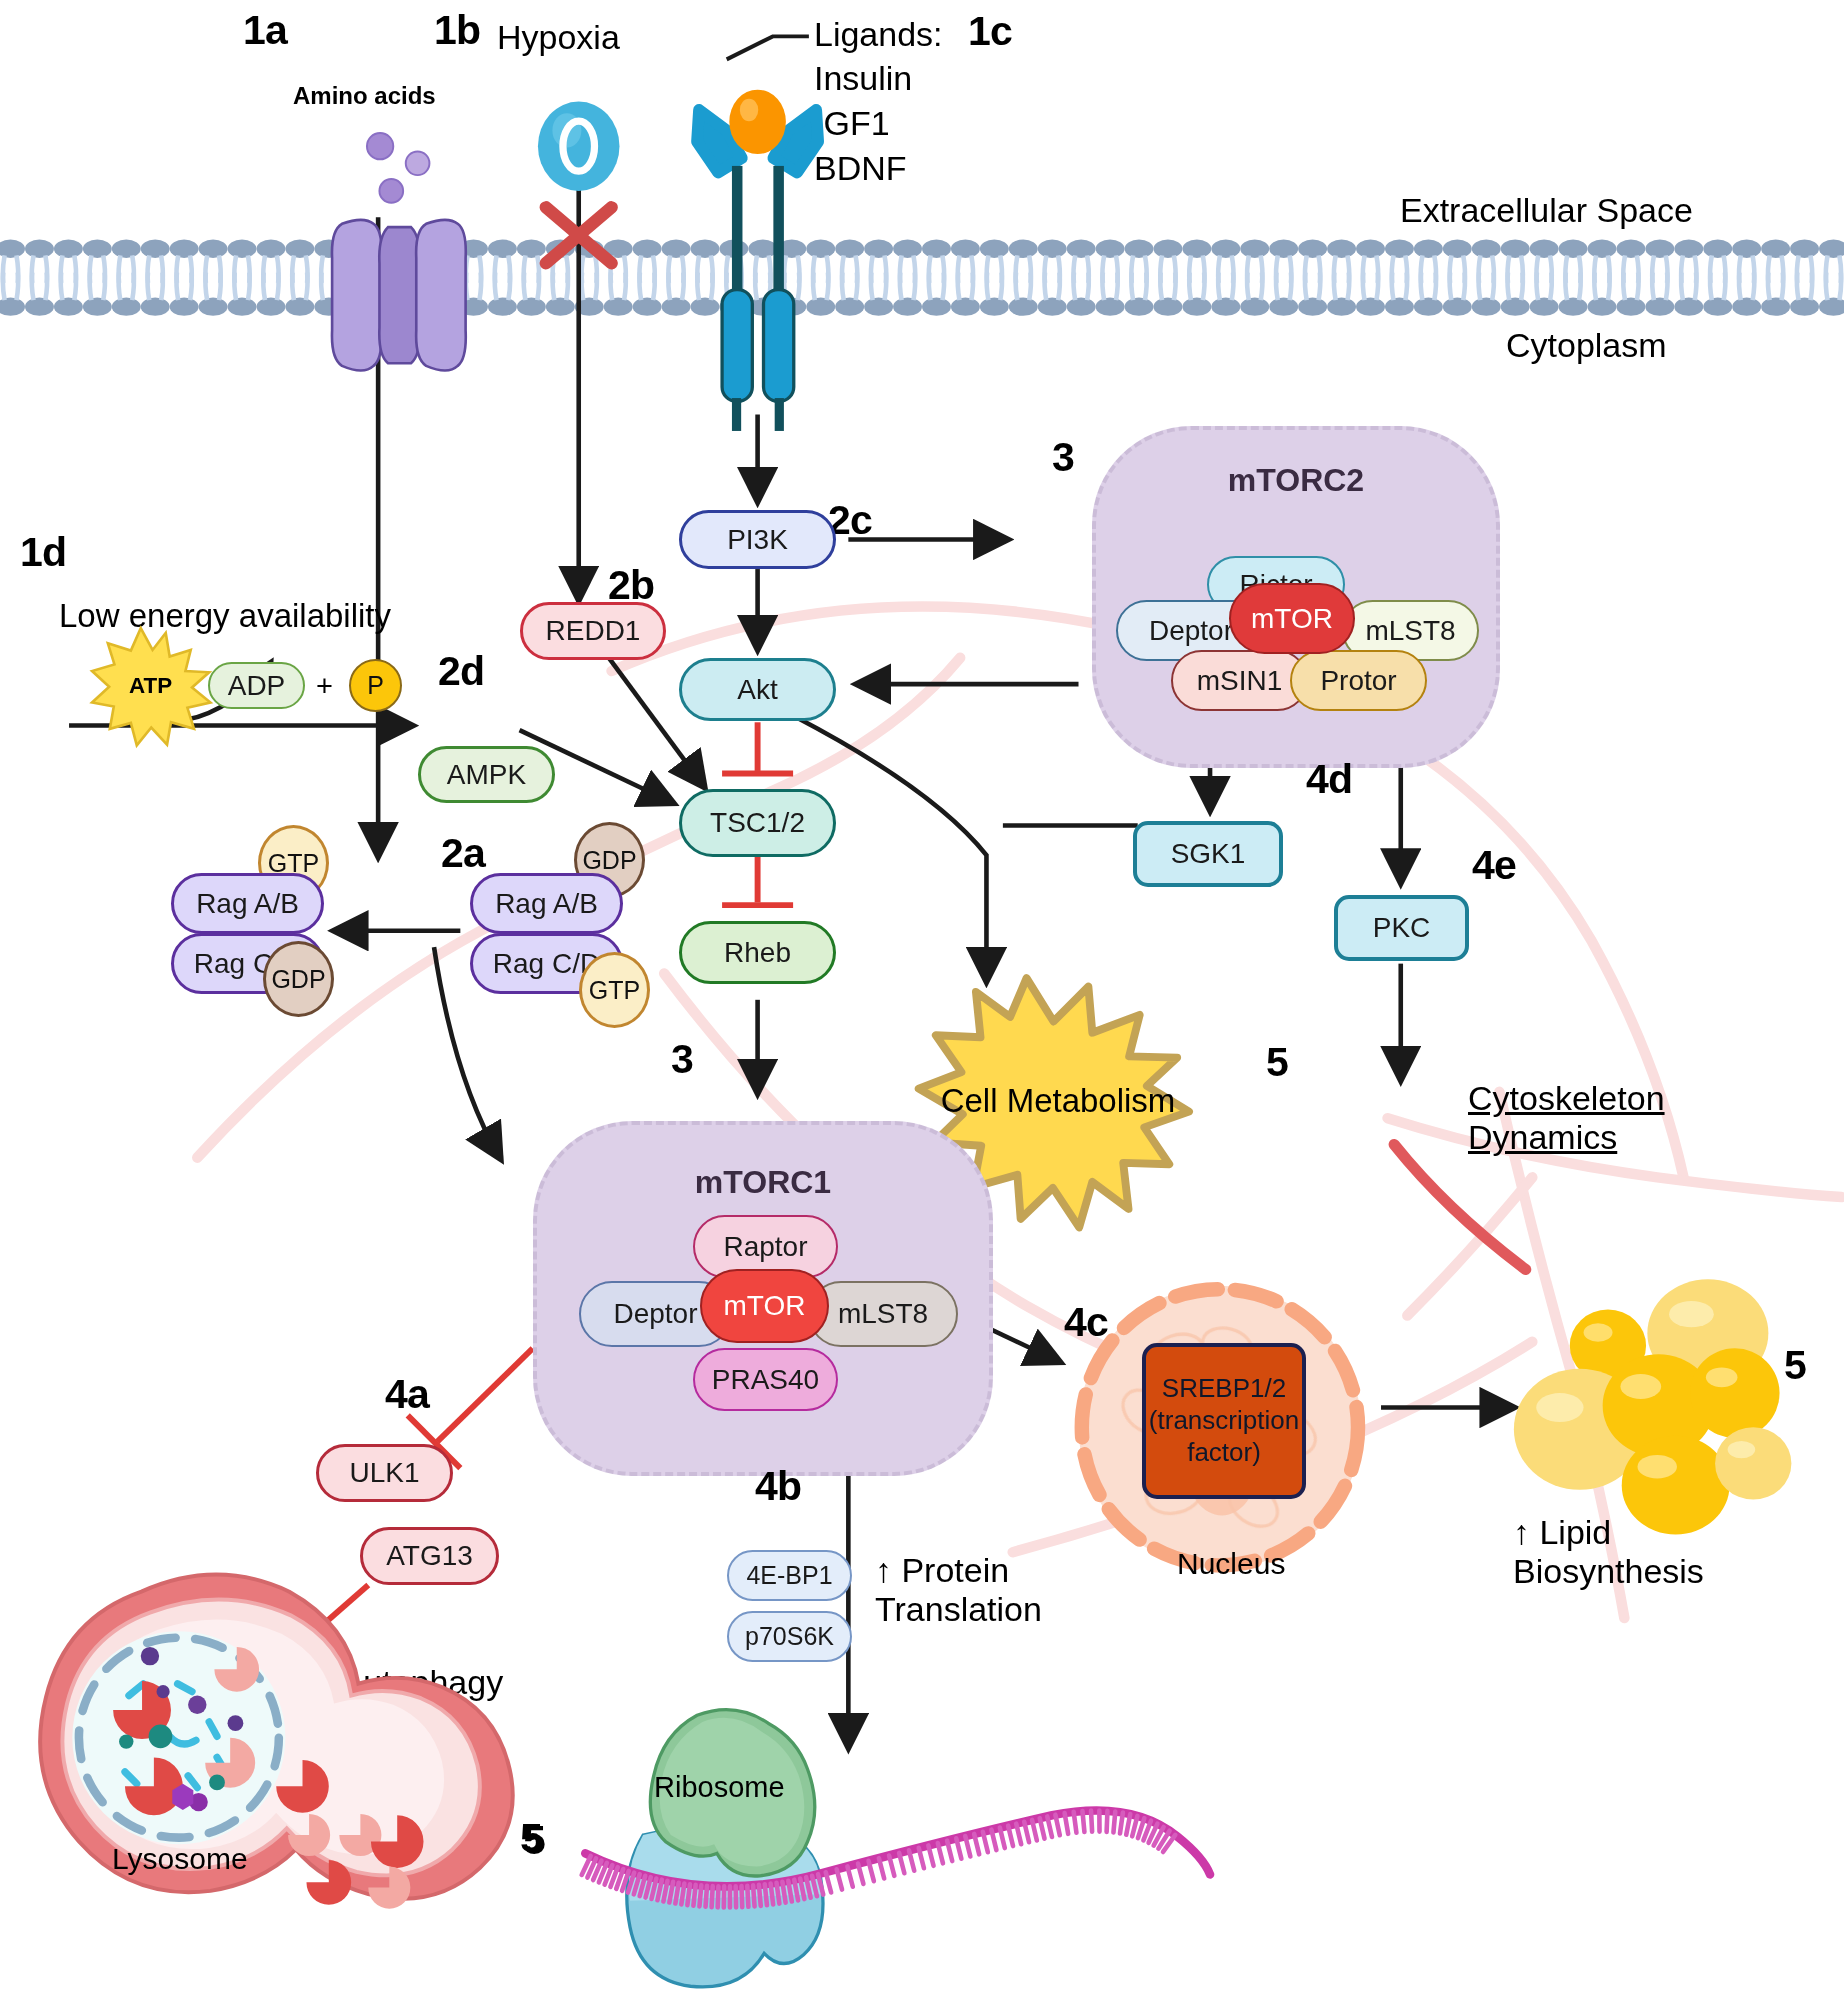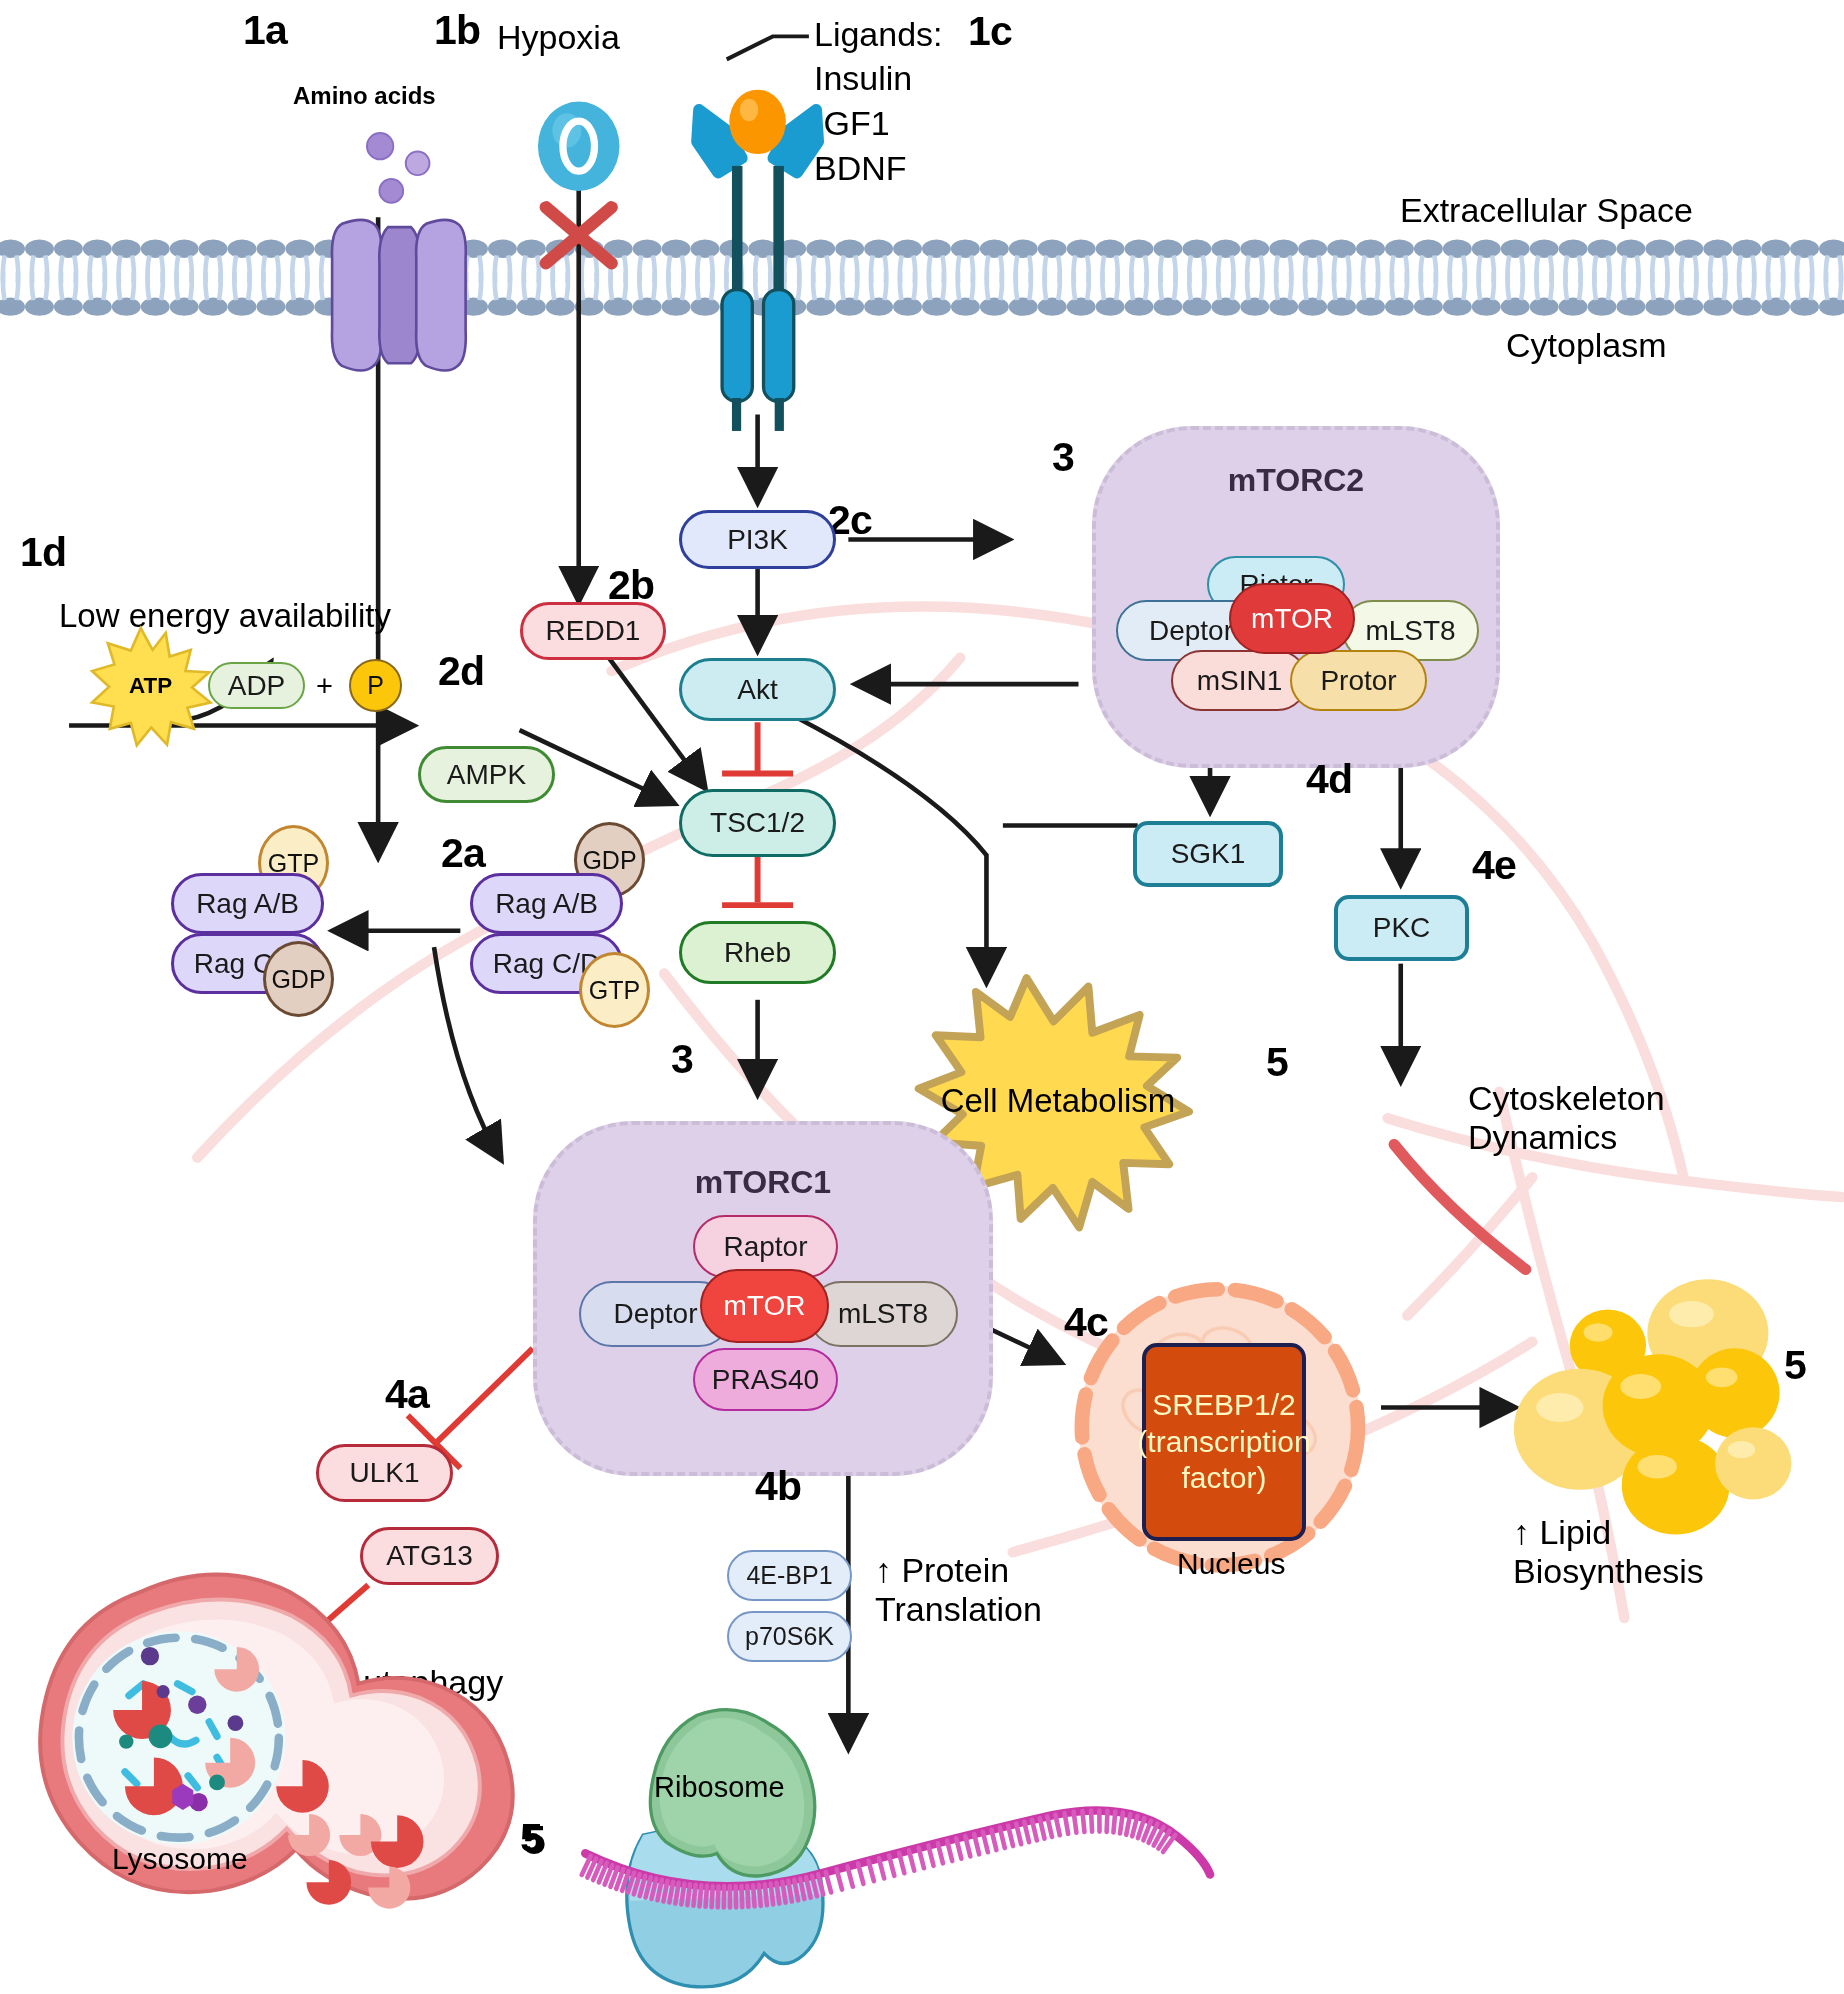--- a/index.html
+++ b/index.html
@@ -452,21 +452,21 @@
 
   <div class="lbl step-num" style="left:1306px; top:756px;">4d</div>
   <div class="node sq" style="left:1133px; top:821px; width:150px; height:66px; background:#ccecf5; border:4px solid #1d7f96;">
     <span>SGK1</span>
   </div>
 
   <div class="lbl step-num" style="left:1472px; top:842px;">4e</div>
   <div class="node sq" style="left:1334px; top:895px; width:135px; height:66px; background:#ccecf5; border:4px solid #1d7f96;">
     <span>PKC</span>
   </div>
-  <div class="lbl plain-big" style="left:1468px; top:1079px;">Cytoskeleton
+  <div class="lbl plain-big" style="left:1468px; top:1079px;text-decoration:underline;">Cytoskeleton
 Dynamics</div>
   <div class="lbl step-num" style="left:1266px; top:1039px;">5</div>
 
   <svg class="layer" viewBox="0 0 2804 3033" width="1844" height="1995">
     <polygon points="1561,1487 1602,1553 1655,1500 1661,1570 1733,1543 1717,1606 1790,1608 1744,1651 1808,1690 1740,1714 1778,1770 1708,1768 1716,1838 1661,1797 1641,1866 1601,1806 1552,1853 1547,1786 1480,1805 1492,1742 1420,1737 1464,1694 1397,1655 1462,1630 1423,1574 1491,1577 1484,1508 1536,1546" fill="#ffd94f" stroke="#c3a355" stroke-width="12" stroke-linejoin="round"></polygon>
   </svg>
   <div class="lbl" style="left:900px; top:1082px; font-size:33px; width:316px; text-align:center;">Cell Metabolism</div>
 
   <div class="lbl step-num" style="left:671px; top:1036px;">3</div>
   <div class="complex" style="left:533px; top:1121px; width:460px; height:355px;">
@@ -666,21 +666,21 @@
       <ellipse cx="1906" cy="2288" rx="40" ry="28" transform="rotate(35 1906 2288)"></ellipse>
       <ellipse cx="1838" cy="2214" rx="36" ry="26"></ellipse>
     </g>
 
     <ellipse cx="1858" cy="2232" rx="54" ry="72" fill="#f9c3a8" opacity="0.85"></ellipse>
 
     <g stroke="#f8a882" stroke-width="22" fill="none" stroke-linecap="round" stroke-dasharray="66 26">
       <circle cx="1855" cy="2170" r="210"></circle>
     </g>
   </svg>
-  <div class="node sq" style="left:1142px; top:1343px; width:164px; height:198px; background:#d34b0d; border:4.6px solid #1b2050; color:#fef9c3; font-size:30px; line-height:1.22;">
+  <div class="node sq" style="left:1142px; top:1343px; width:164px; height:156px; background:#d34b0d; border:4.6px solid #1b2050; color:#0f172a; font-size:26px; line-height:1.22;">
     <span>SREBP1/2
 (transcription
 factor)</span>
   </div>
   <div class="lbl" style="left:1177px; top:1547px; font-size:30px;">Nucleus</div>
 
   <svg class="layer" viewBox="0 0 2804 3033" width="1844" height="1995">
     <g>
       <ellipse cx="2445" cy="2046" rx="58" ry="55" fill="#fcc60a"></ellipse>
       <ellipse cx="2430" cy="2026" rx="22" ry="14" fill="#ffe383" opacity="0.8"></ellipse>

